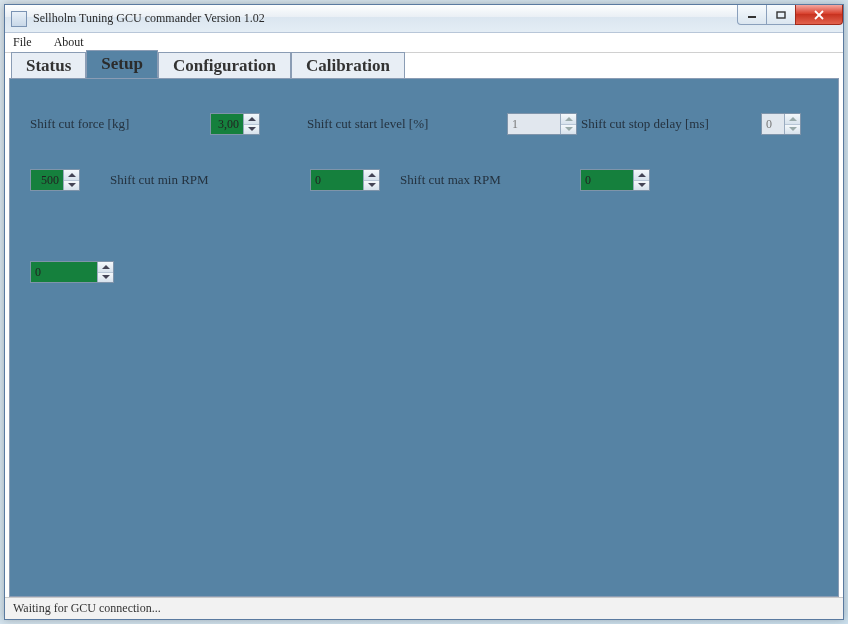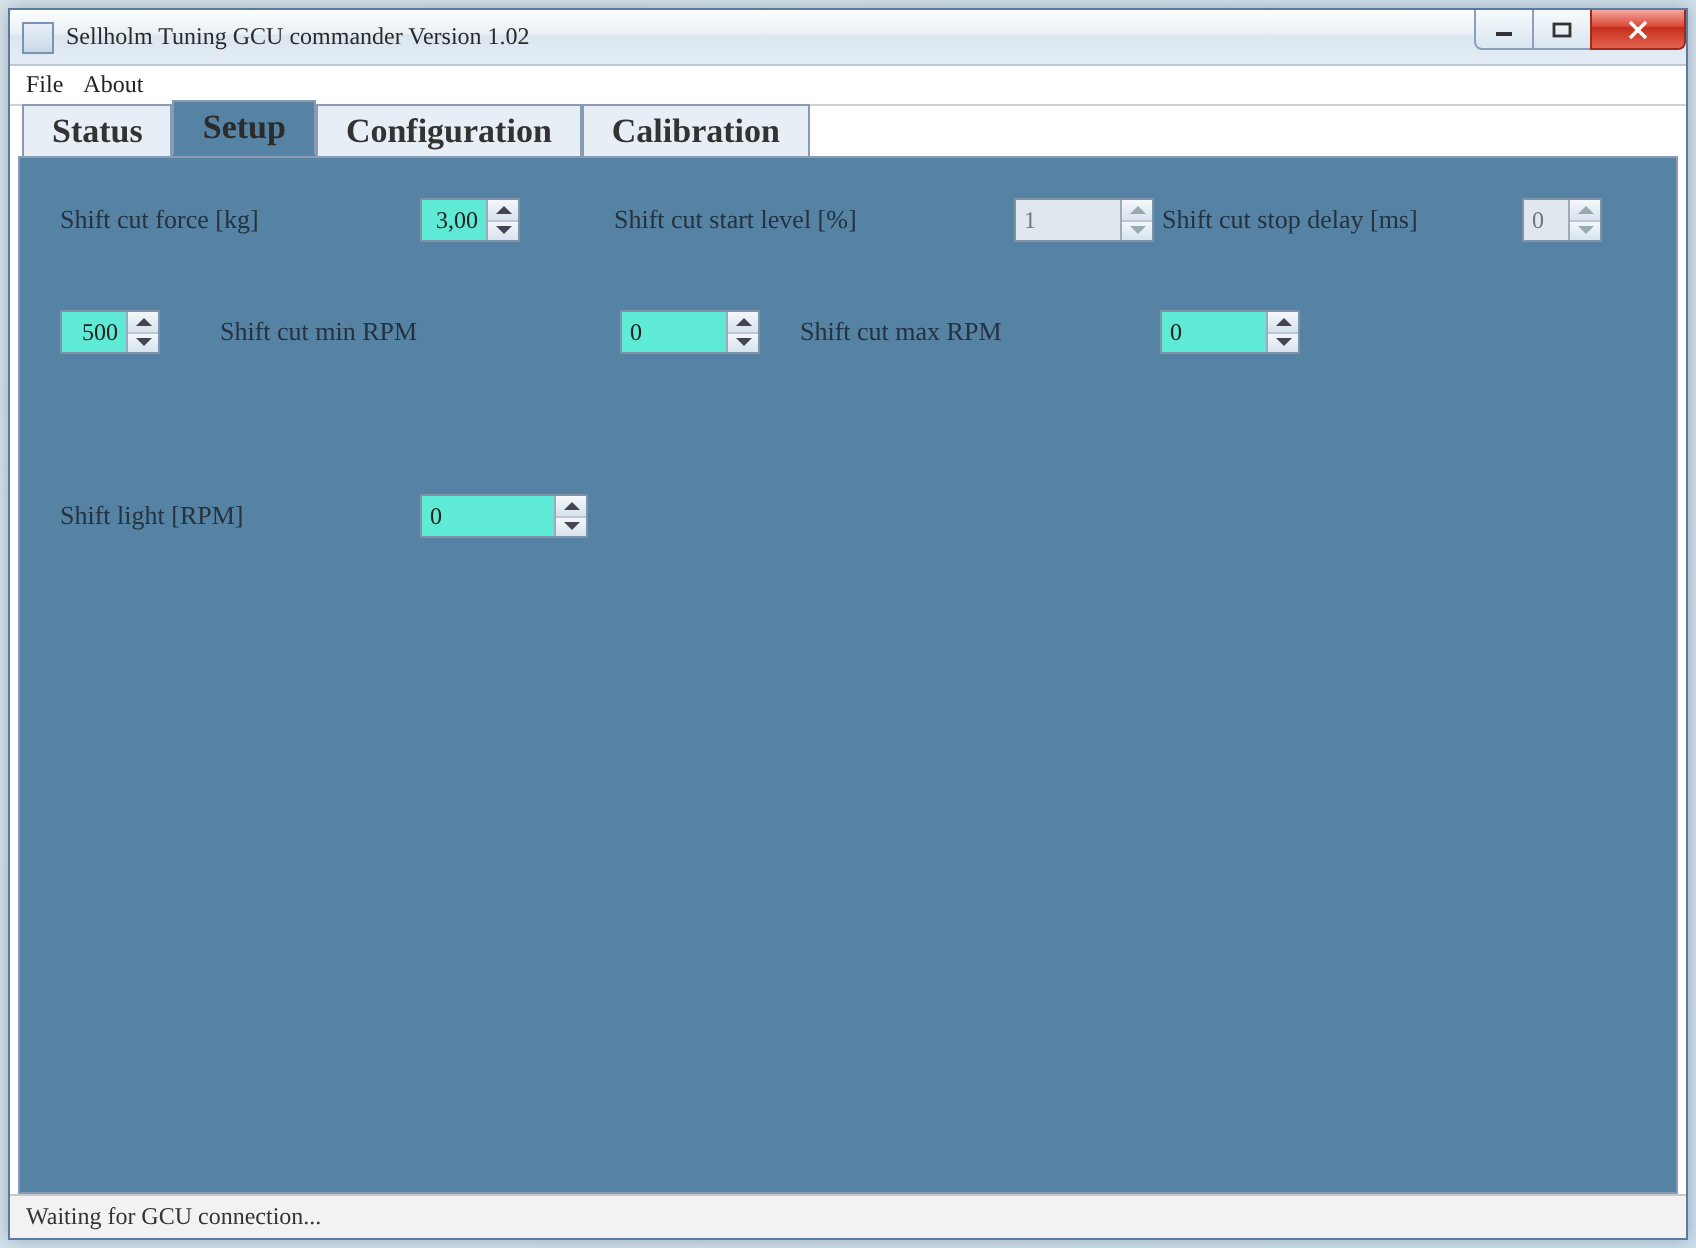--- a/index.html
+++ b/index.html
@@ -71,21 +71,21 @@
   }
   .win-btn.min { border-bottom-left-radius: 4px; }
   .win-btn svg { display:block; }
   .menubar {
     height: 20px;
     background: #fff;
     border-bottom: 1px solid #d0d0d0;
     display: flex;
     align-items: center;
     padding-left: 8px;
-    gap: 10px;
+    gap: 22px;
     color: #222;
   }
   .menubar span { cursor: default; }
   .content {
     flex: 1;
     background: #fff;
     padding: 4px 4px 0 4px;
     display: flex;
     flex-direction: column;
   }
@@ -113,40 +113,40 @@
     color: #2b2b2b;
     border-bottom: 1px solid #5683a4;
     top: 0;
     z-index: 2;
   }
   .tabpage {
     flex: 1;
     background: #5683a4;
     border: 1px solid #8a9cb4;
     color: #27313c;
-    padding: 20px 20px 20px 20px;
+    padding: 34px 20px 20px 20px;
     position: relative;
   }
   .form-row {
     display: flex;
     align-items: center;
     margin-bottom: 34px;
   }
   .field {
     display: flex;
     align-items: center;
   }
   .field-label {
     color: #24323f;
     font-size: 13px;
   }
   .numbox {
     display: inline-flex;
     border: 1px solid #7f94aa;
-    background: #5eead4;
+    background: #15803d;
     height: 22px;
   }
   .numbox.disabled { background: #e1e7ee; }
   .numbox input {
     border: none;
     padding: 0 4px;
     font-size: 12px;
     font-family: inherit;
     outline: none;
     background: transparent;
@@ -331,23 +331,20 @@
             <div class="spin-btn">
                 <svg width="8" height="4">
                   <polygon points="0,0 8,0 4,4" fill="#445"></polygon>
                 </svg>
               </div>
           </div>
         </div>
       </div>
 
       <div class="form-row" style="margin-top:70px;">
-        <div class="field" style="width:180px;">
-          <span class="field-label">Shift light [RPM]</span>
-        </div>
         <div class="numbox">
           <input style="width: 66px;" value="0">
           <div class="spin">
             <div class="spin-btn">
                 <svg width="8" height="4">
                   <polygon points="4,0 8,4 0,4" fill="#445"></polygon>
                 </svg>
               </div>
             <div class="spin-btn">
                 <svg width="8" height="4">

